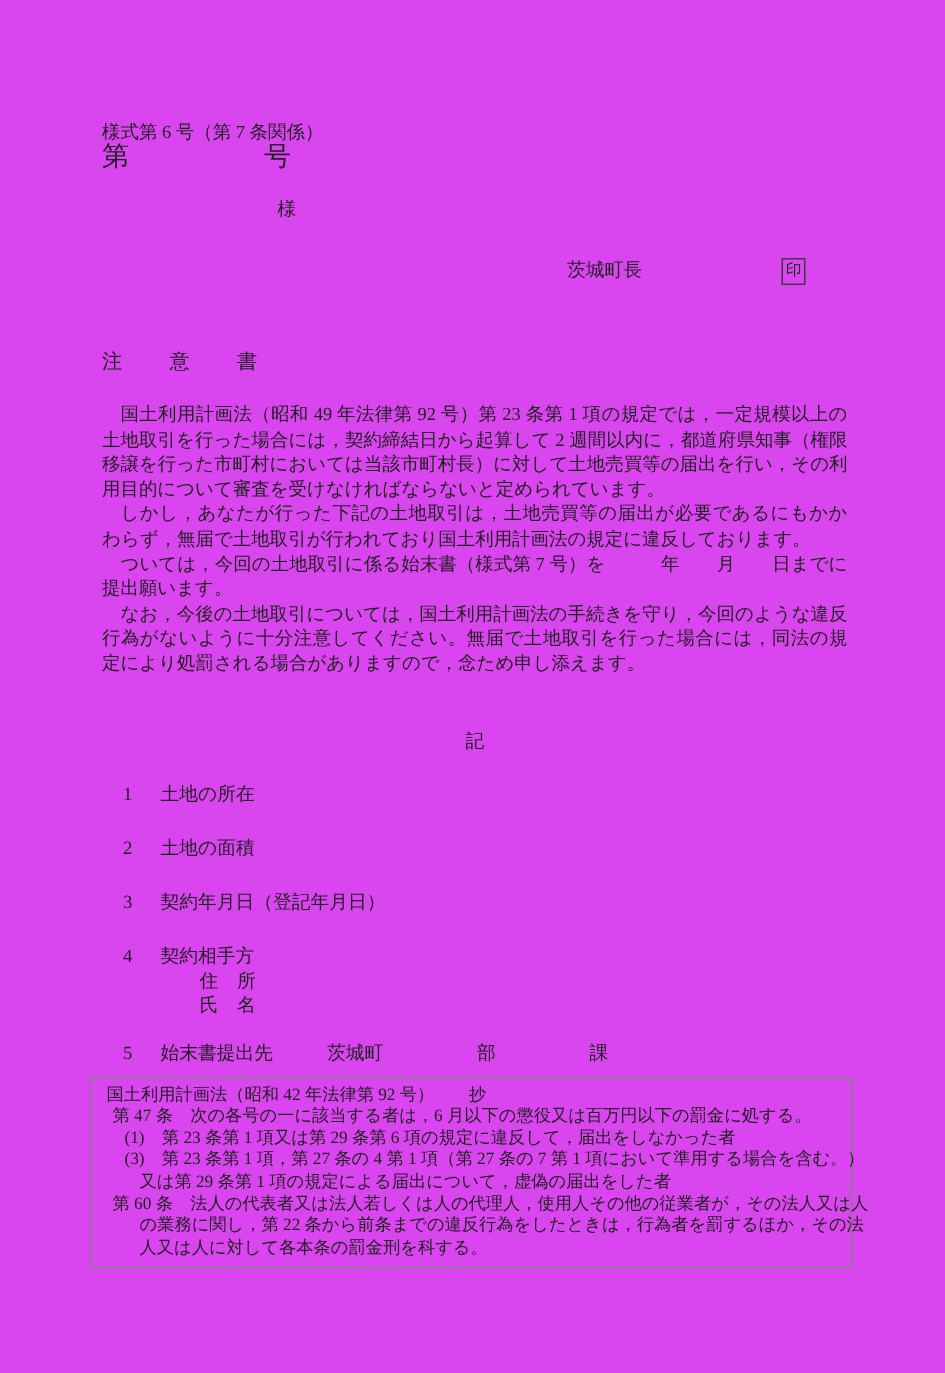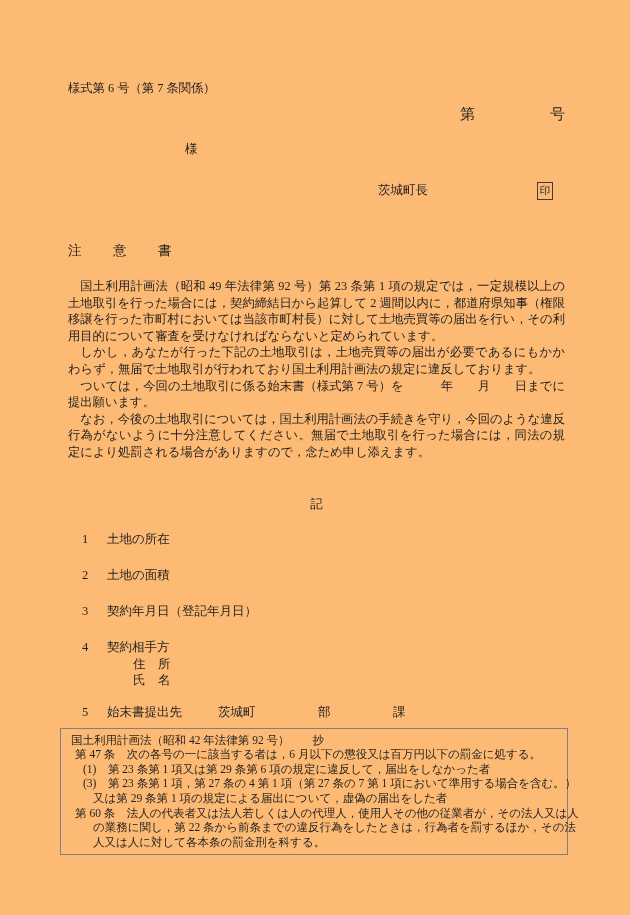--- a/index.html
+++ b/index.html
@@ -1,29 +1,29 @@
 <!DOCTYPE html>
 <html><head>
 <meta charset="utf-8">
 <style>
   html, body { margin: 0; padding: 0; background: #ffffff; }
   .page {
     width: 630px; height: 915px;
-    background: #fdba74;
+    background: #d946ef;
     color: #1f1f1f;
     font-family: "Liberation Serif", "DejaVu Serif", serif;
     position: relative;
     box-sizing: border-box;
     padding: 81px 65px 0 68px;
     overflow: hidden;
   }
   .form-number { font-size: 12.3px; line-height: 14px; }
-  .doc-meta { text-align: right; font-size: 15px; line-height: 16px; margin-top: 11px; }
+  .doc-meta { text-align: left; font-size: 18px; line-height: 16px; margin-top: 1px; }
   .addressee { font-size: 12.5px; line-height: 14px; margin-top: 20px; margin-left: 117px; }
-  .sender-row { display: flex; align-items: center; margin-top: 25px; height: 19px; gap: 16px; }
+  .sender-row { display: flex; align-items: center; margin-top: 25px; height: 19px; }
   .sender-name { font-size: 12.5px; margin-left: 310px; }
   .seal-box {
     margin-left: 93px; width: 14px; height: 16px;
     border: 1px solid #3c3c3c;
     font-size: 10.5px; line-height: 16px;
     display: flex; align-items: center; justify-content: center;
   }
   .doc-title { text-align: left; font-size: 13.5px; line-height: 15px; letter-spacing: 1.5px; margin-top: 43px; }
   .body-text { margin-top: 20px; font-size: 12.3px; line-height: 16.6px; text-align: justify; }
   .body-text p { margin: 0; text-indent: 12.3px; }

